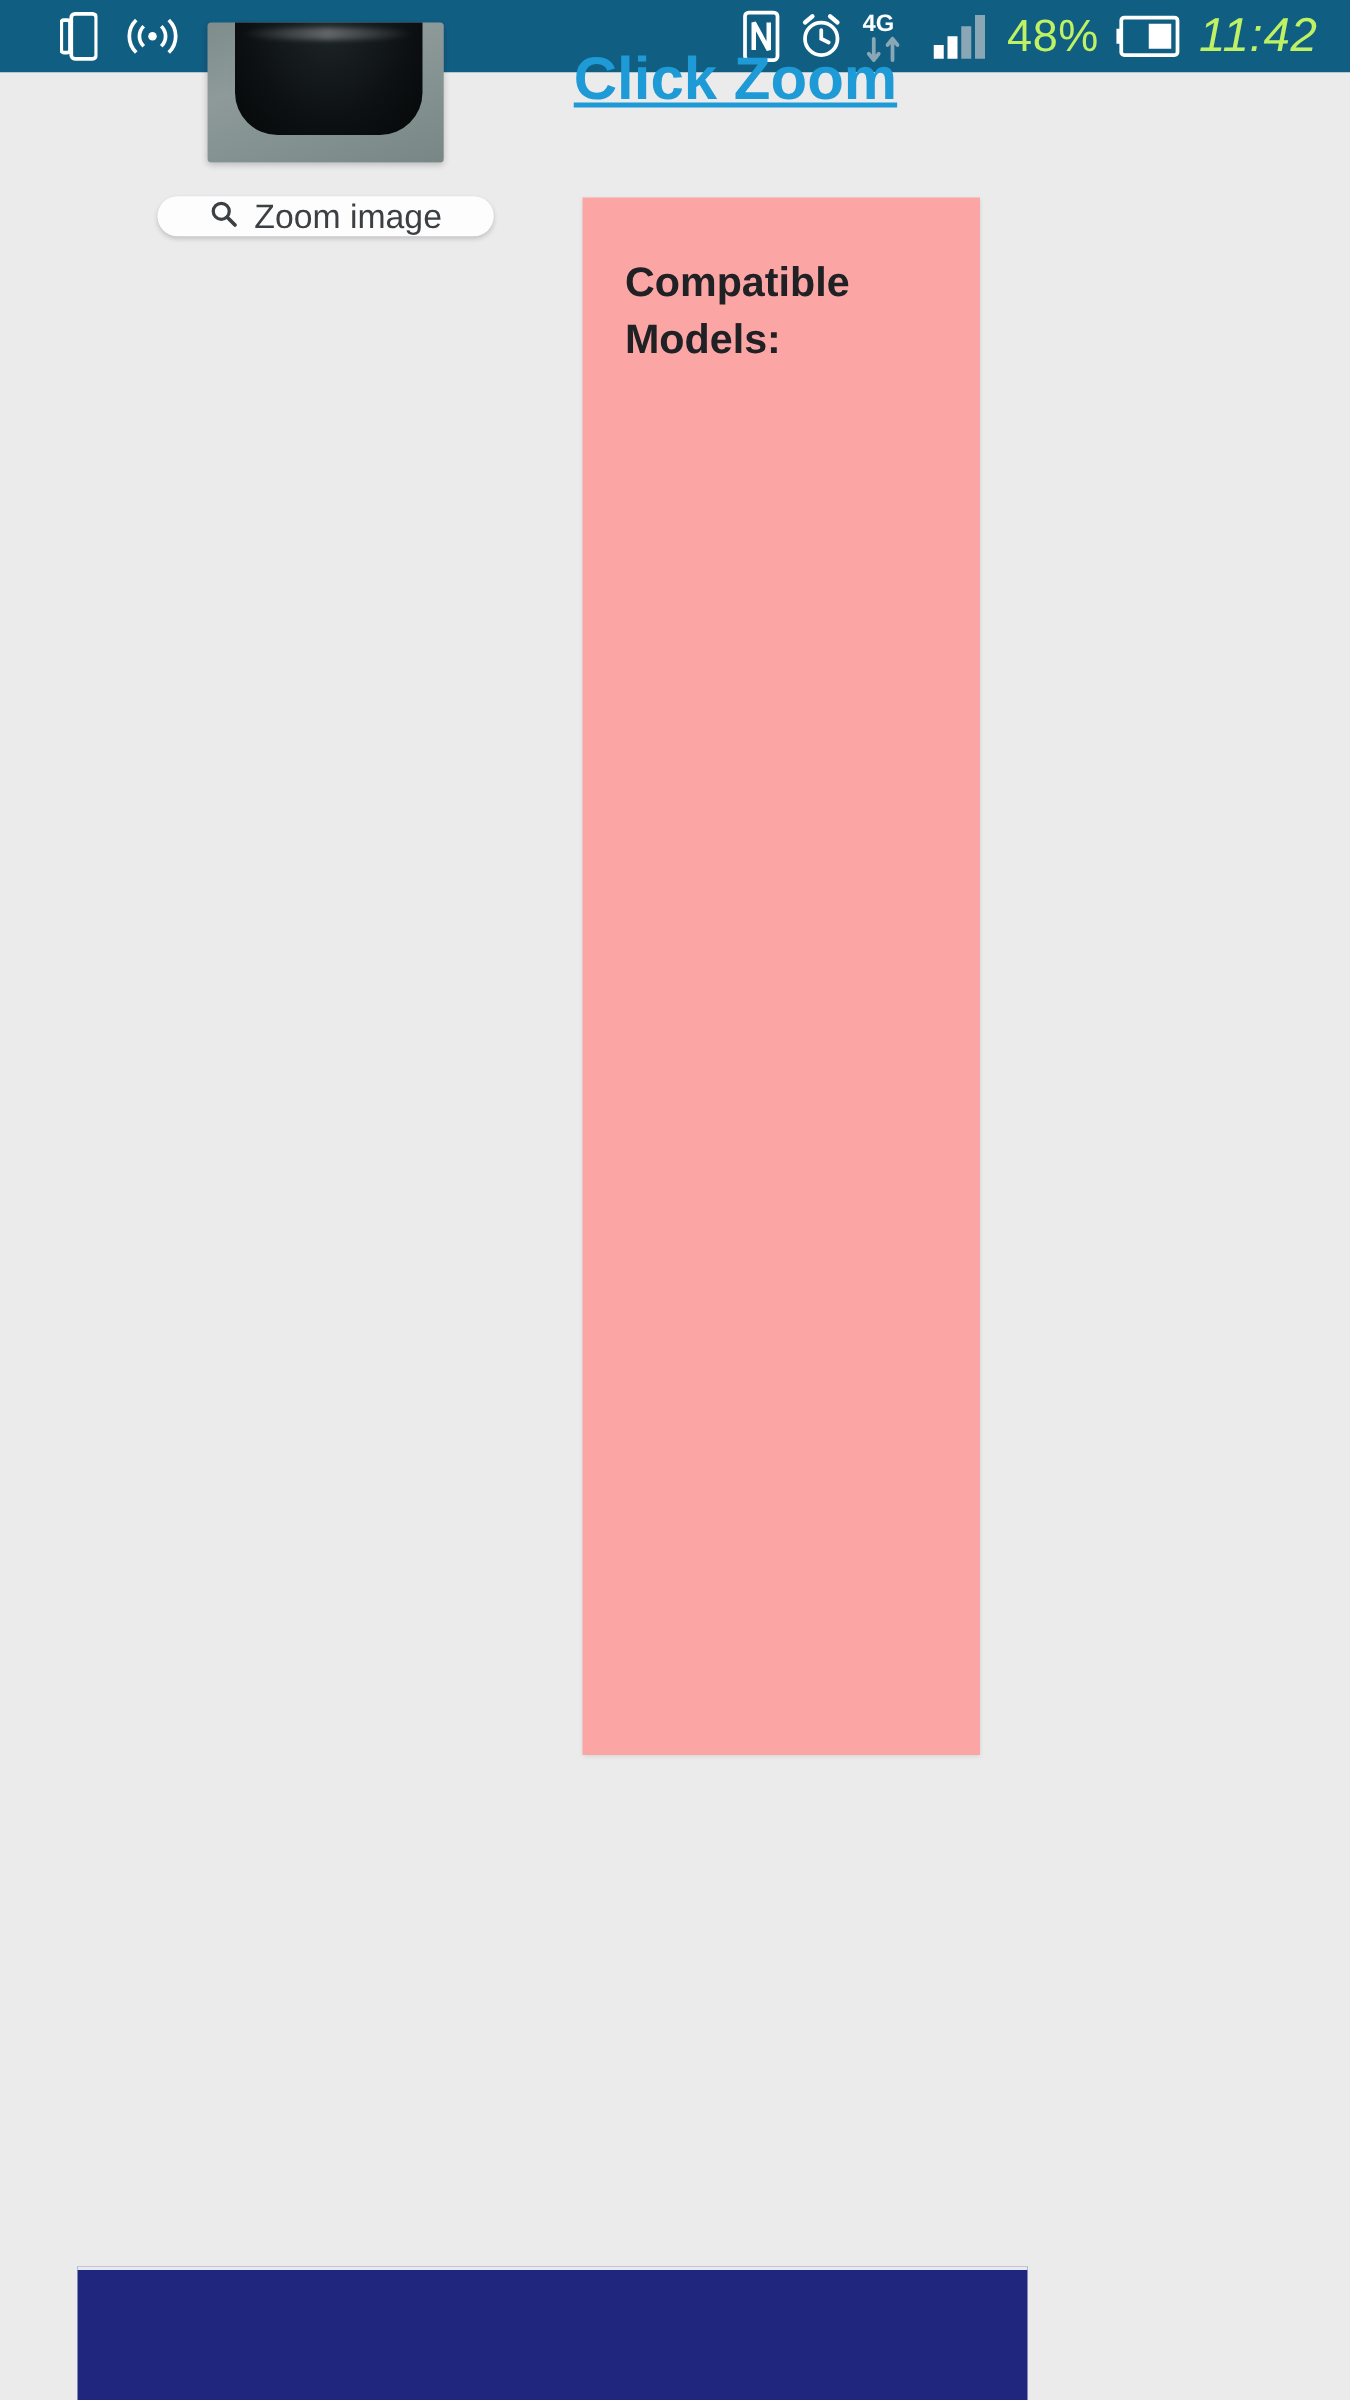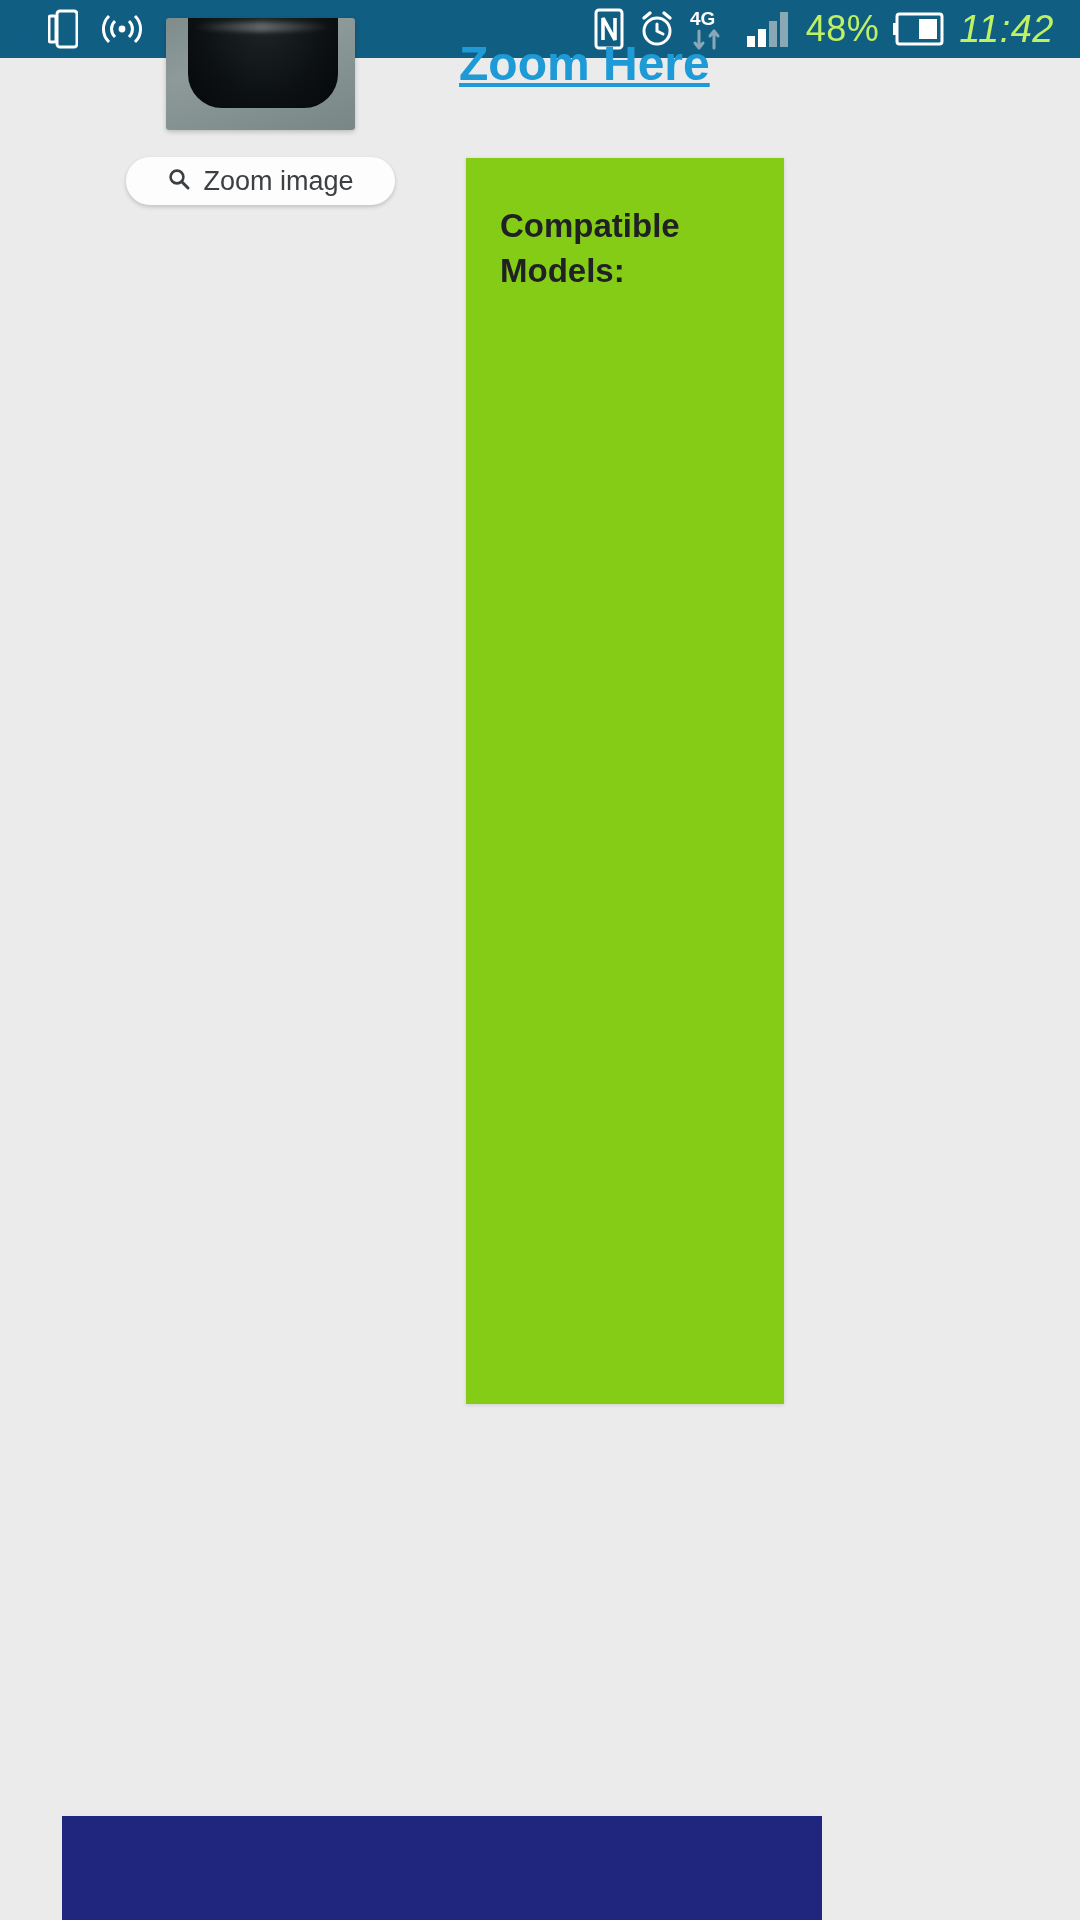--- a/index.html
+++ b/index.html
@@ -54,41 +54,41 @@
     border-radius:10px 10px 34px 34px;
   }
   #thumb .gloss{
     position:absolute; left:26px; top:4px; width:140px; height:10px;
     background:linear-gradient(90deg, rgba(255,255,255,0.0), rgba(255,255,255,0.30), rgba(255,255,255,0.0));
     border-radius:50%;
     filter:blur(2px);
   }
 
   #zoom-btn{
-    position:absolute; left:126px; top:99px; width:269px; height:48px;
+    position:absolute; left:126px; top:99px; width:269px; height:32px;
     background:#fdfdfd; border-radius:24px;
     box-shadow:0 2px 4px rgba(0,0,0,0.18);
     display:flex; align-items:center; justify-content:center; gap:12px;
   }
   #zoom-btn .label{
     font-size:27px; color:#3c4043; font-family:"Liberation Sans", sans-serif;
   }
 
   
   #click-here{
     position:absolute; left:459px; top:-22px;
     font-size:48px; font-weight:700; color:#1e9ad6;
     font-family:"Liberation Sans", sans-serif;
     white-space:nowrap;
   }
 
   
   #models-card{
     position:absolute; left:466px; top:100px; width:318px; height:1246px;
-    background:#84cc16;
+    background:#fca5a5;
     box-shadow:0 1px 4px rgba(0,0,0,0.13);
   }
   #models-card .inner{ padding:46px 34px 0 34px; }
   #models-heading{
     font-size:33px; font-weight:700; color:#202124; line-height:1.35;
     font-family:"Liberation Sans", sans-serif;
   }
   #models-list{
     margin-top:32px;
     font-size:31px; color:#202124; line-height:1.47;
@@ -192,21 +192,21 @@
   <div id="zoom-btn">
     <span>
       <svg width="24" height="24" viewBox="0 0 24 24">
         <circle cx="10" cy="10" r="6.4" fill="none" stroke="#3c4043" stroke-width="2.6"></circle>
         <path d="M14.8 14.8 L21 21" stroke="#3c4043" stroke-width="3" stroke-linecap="round"></path>
       </svg>
     </span>
     <span class="label">Zoom image</span>
   </div>
 
-  <a id="click-here" href="#">Zoom Here</a>
+  <a id="click-here" href="#">Click Zoom</a>
 
   <div id="models-card">
     <div class="inner">
       <div id="models-heading">Compatible Models:</div>
     </div>
   </div>
 
   <div id="bottom-bar"></div>
 
 </div>

